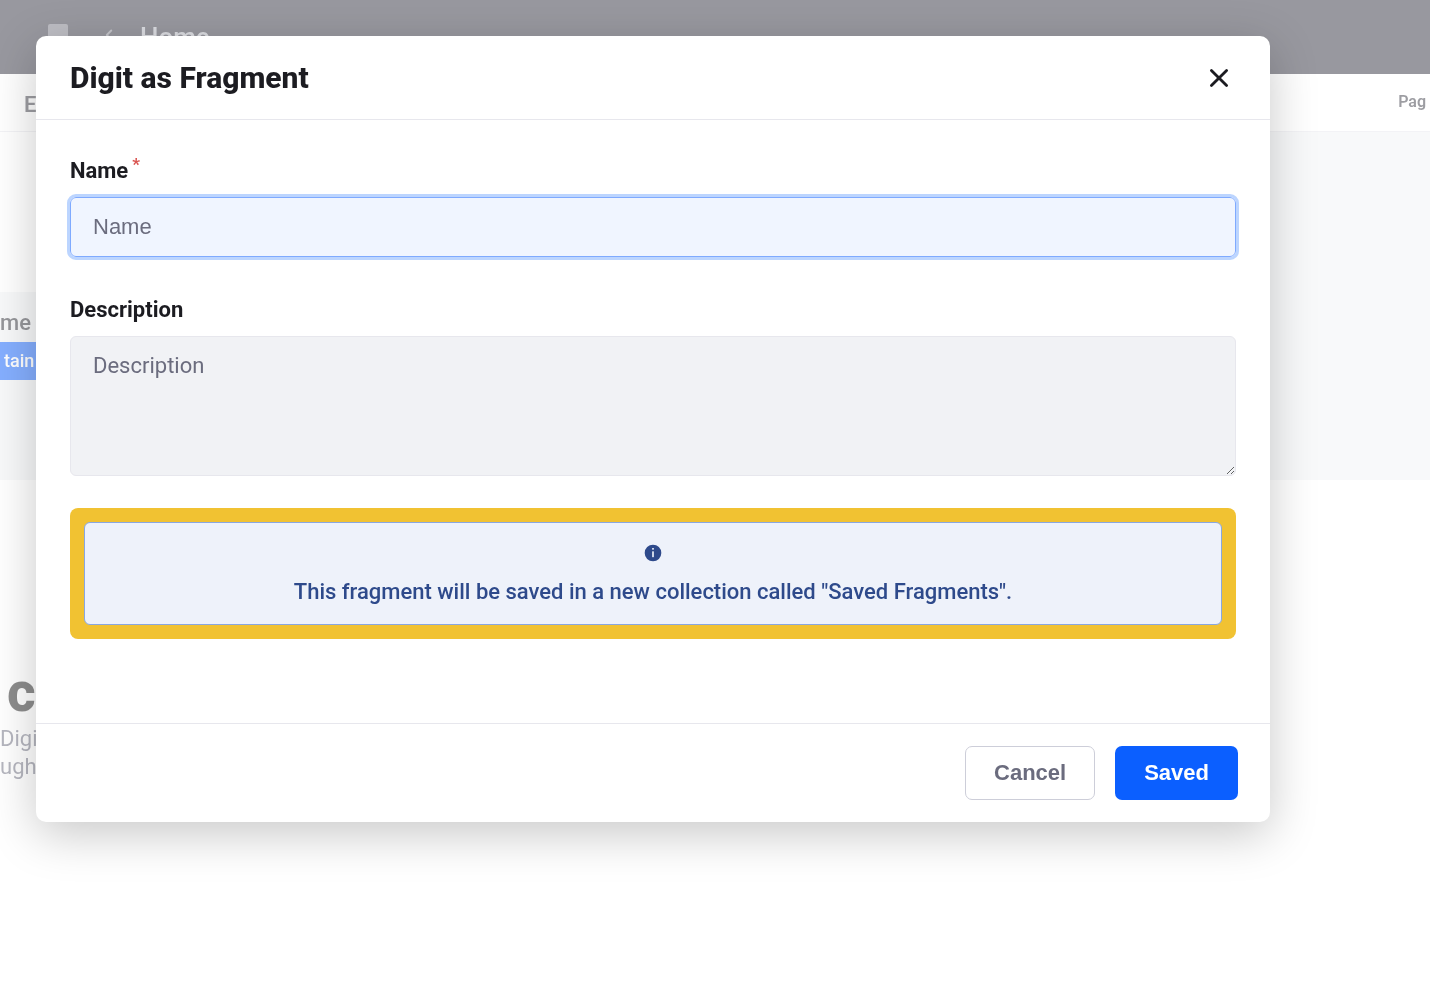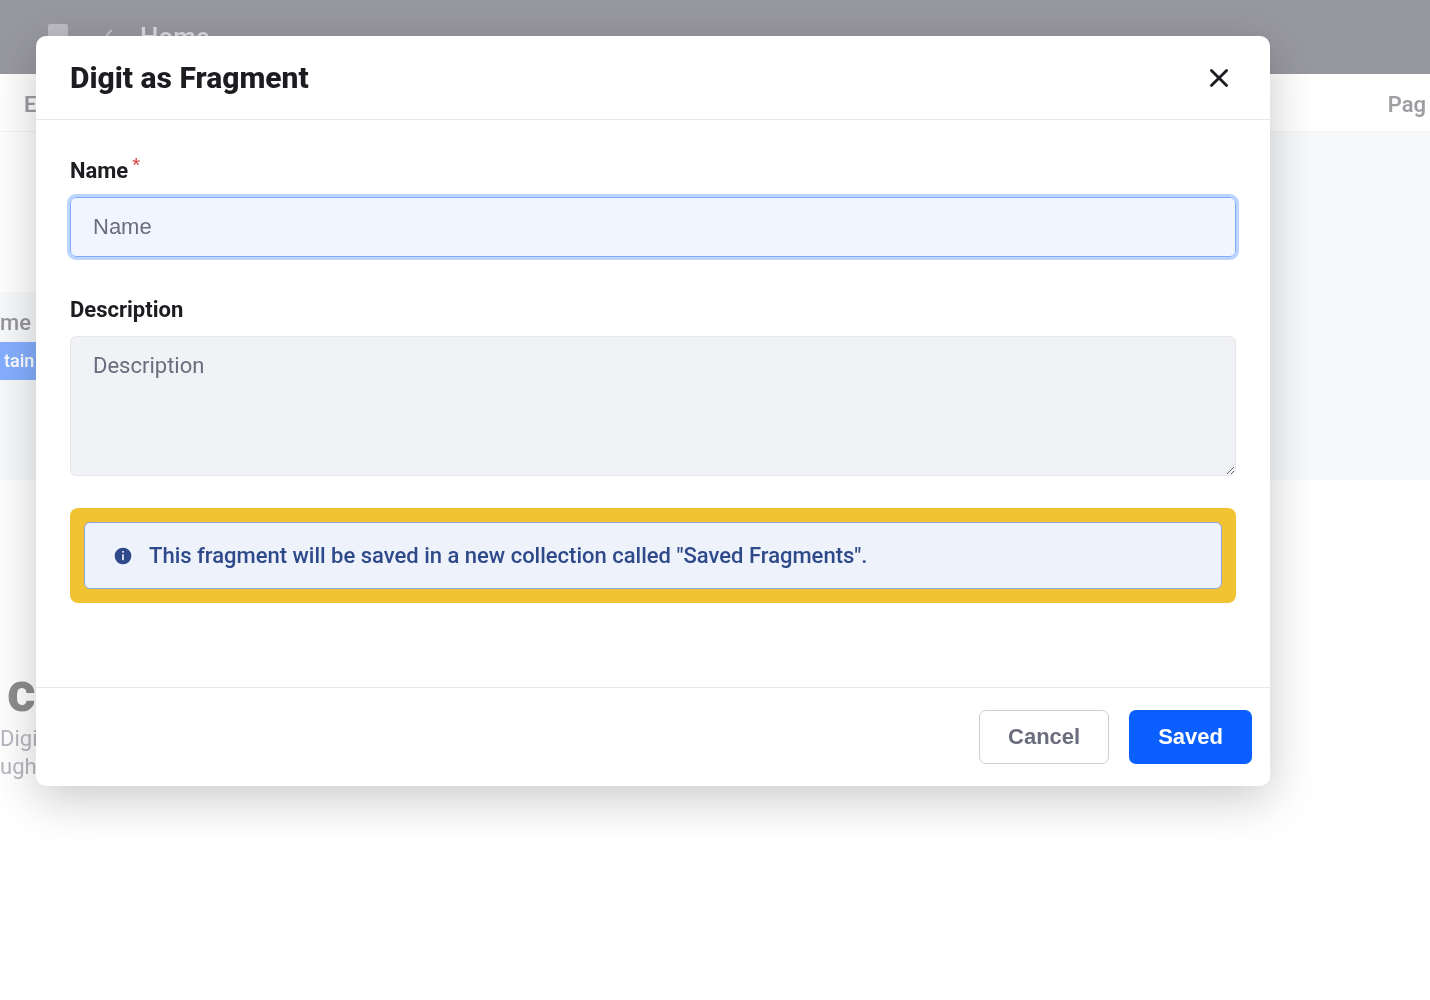--- a/index.html
+++ b/index.html
@@ -49,21 +49,21 @@
       position: absolute;
       top: 92px; left: 24px;
       color: #3a3b45;
       font-size: 22px;
       font-weight: 600;
     }
     .bg-toolbar-pag {
       position: absolute;
       top: 92px; right: 4px;
       color: #3a3b45;
-      font-size: 22px;
+      font-size: 16px;
       font-weight: 600;
     }
     .bg-panel-white {
       position: absolute;
       top: 132px; left: 0;
       width: 46px; height: 160px;
       background: #fff;
       border-right: 1px solid #e7e7ed;
     }
     .bg-me {
@@ -244,31 +244,32 @@
       border-radius: 8px;
     }
     .info-alert {
       background: #eef2fa;
       border: 1px solid #89a7e0;
       border-radius: 6px;
       padding: 20px 28px;
       display: flex;
       align-items: center;
       gap: 16px;
+      flex-direction: column;
     }
     .info-alert svg { width: 20px; height: 20px; flex-shrink: 0; }
     .info-text {
       color: #2e4a8b;
       font-size: 22px;
       font-weight: 500;
     }
 
     .modal-footer {
       border-top: 1px solid #e7e7ed;
-      padding: 22px 18px;
+      padding: 22px 32px;
       display: flex;
       justify-content: flex-end;
       gap: 20px;
       margin-top: 60px;
     }
     .btn {
       height: 54px;
       padding: 0 28px;
       border-radius: 7px;
       font-size: 22px;

